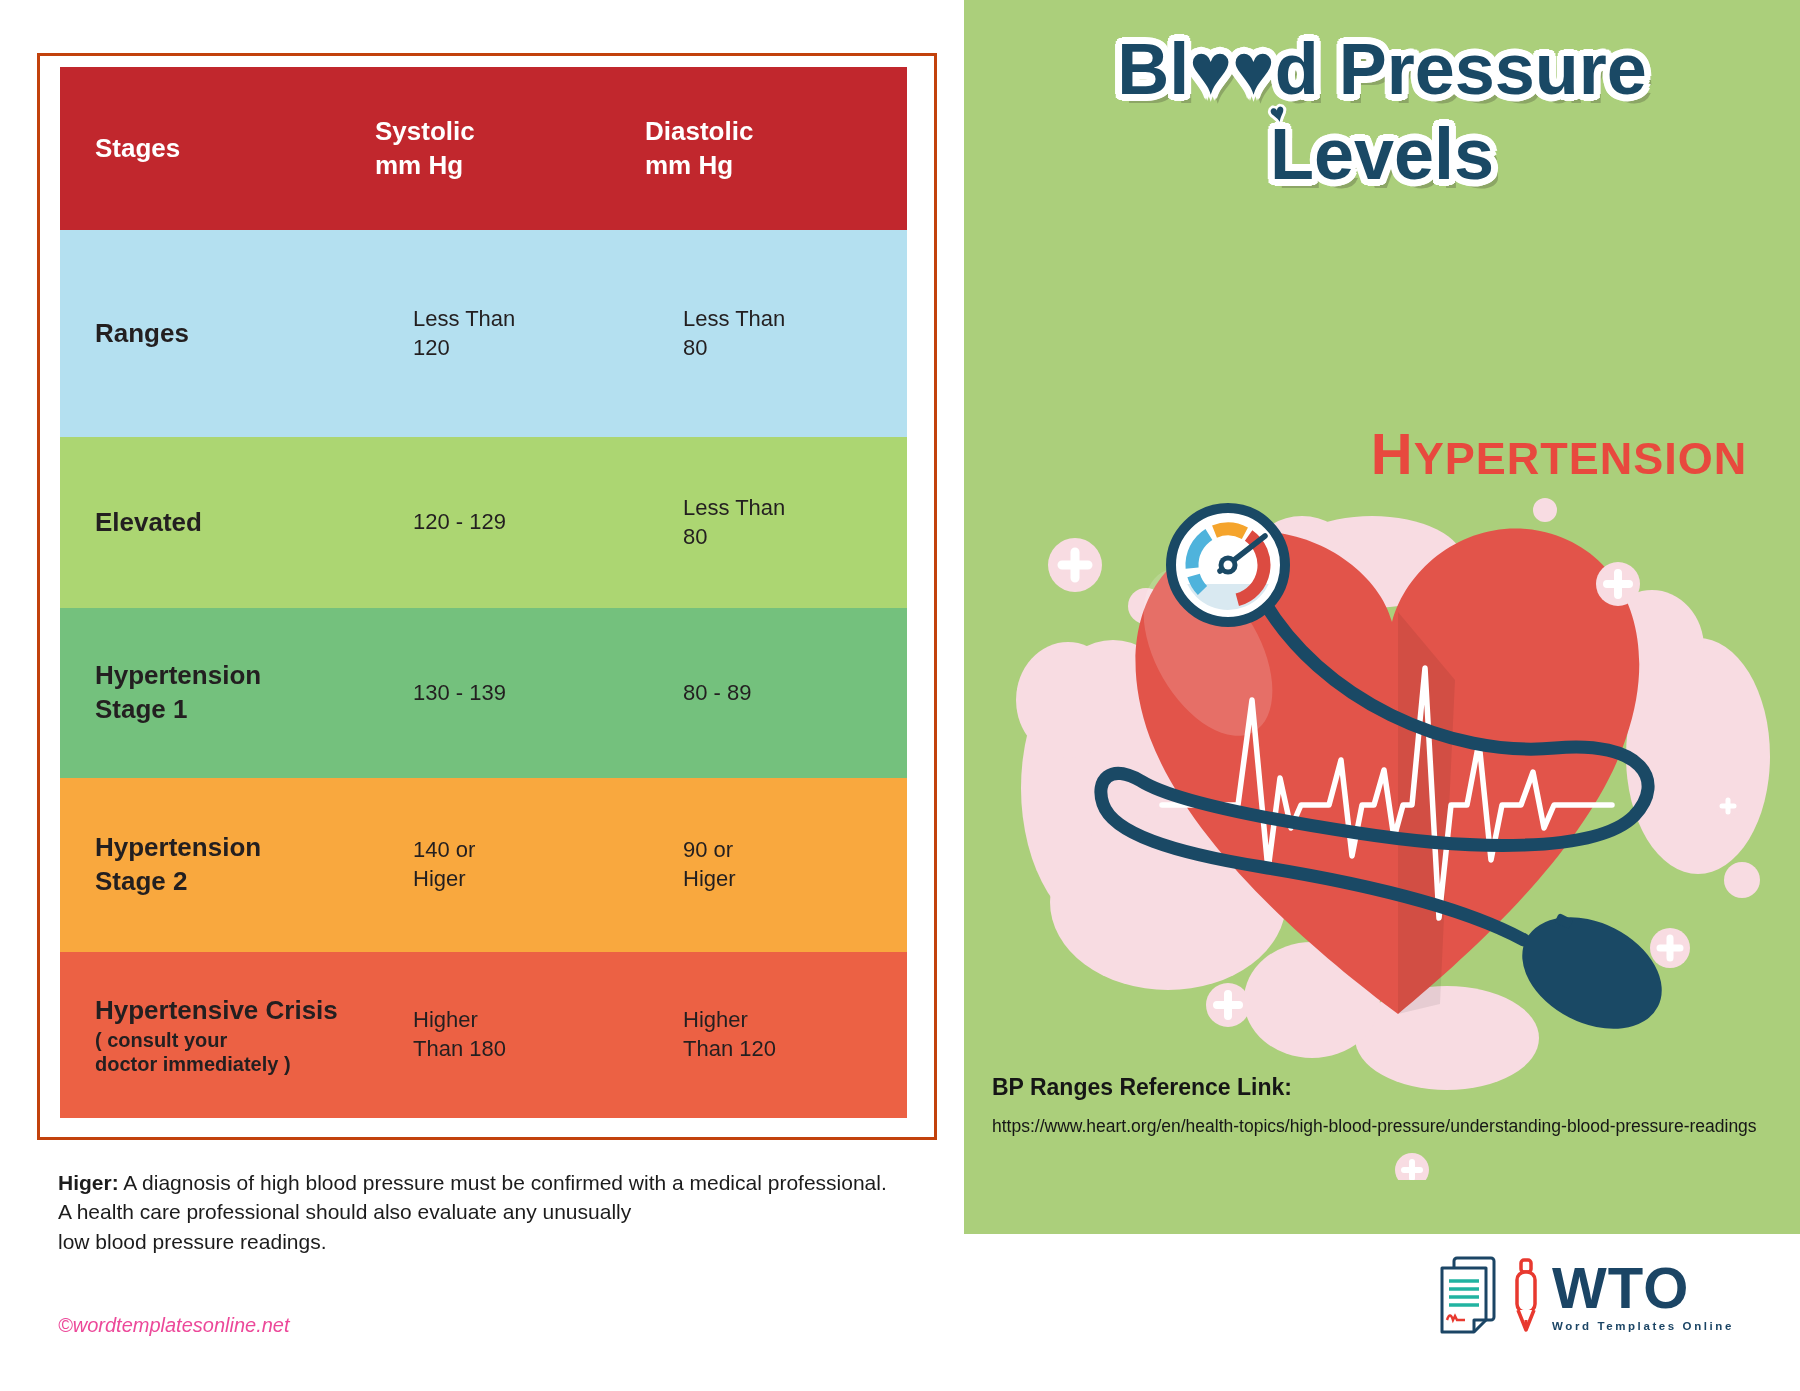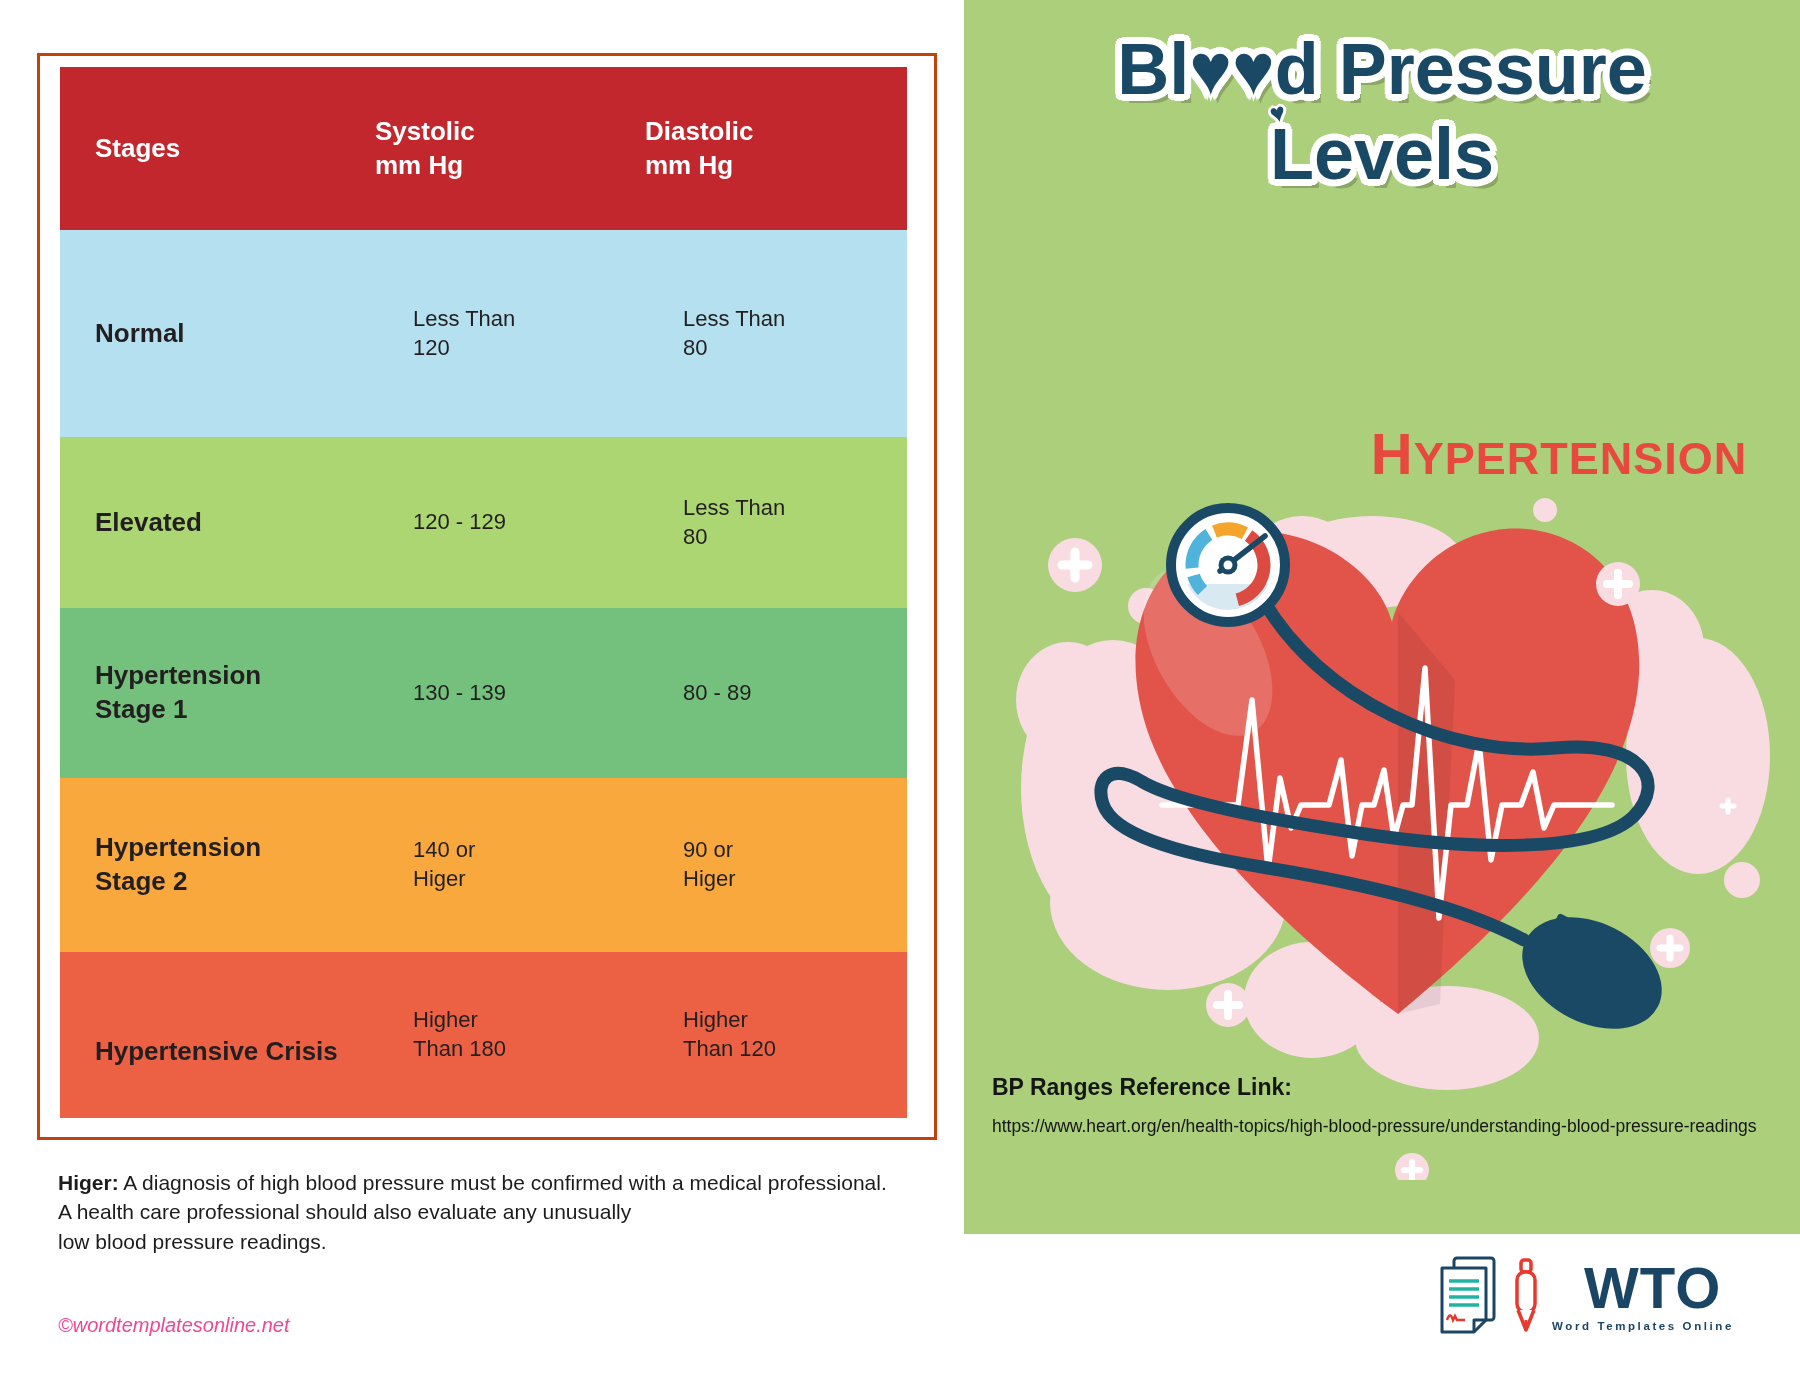--- a/index.html
+++ b/index.html
@@ -46,42 +46,42 @@
   .hyper-rest{font-size:45px;margin-top:8px;}
   .illustration{position:absolute;left:0;top:380px;}
   .bp-ref{position:absolute;left:28px;top:1074px;color:#161616;}
   .bp-ref-label{font-size:23px;font-weight:bold;}
   .bp-ref-url{font-size:17.5px;margin-top:15px;}
 
   
   .logo{position:absolute;right:66px;top:1256px;display:flex;align-items:center;gap:9px;}
   .logo-text{display:flex;flex-direction:column;align-items:flex-start;}
   .logo-acronym{font-size:58px;font-weight:bold;color:var(--logo-navy);
-                line-height:0.95;letter-spacing:1px;margin-left:32px;}
+                line-height:0.95;letter-spacing:1px;}
   .logo-tagline{font-size:11.5px;font-weight:bold;letter-spacing:2.6px;
                 color:var(--logo-navy);margin-top:4px;}
 </style>
 </head>
 <body>
 
 <div class="page">
 
   <div class="table-box">
     <div class="bp-table">
 
       <div class="t-row head-row" style="background-color: rgb(193, 39, 45);">
         <div class="cell stage-cell">Stages</div>
         <div class="cell">Systolic
 mm Hg</div>
         <div class="cell">Diastolic
 mm Hg</div>
       </div>
 
       <div class="t-row" style="background-color: rgb(180, 224, 240);">
-        <div class="cell stage-cell">Normal</div>
+        <div class="cell stage-cell">Ranges</div>
         <div class="cell val-cell">Less Than
 120</div>
         <div class="cell val-cell">Less Than
 80</div>
       </div>
 
       <div class="t-row" style="background-color: rgb(172, 214, 114);">
         <div class="cell stage-cell">Elevated</div>
         <div class="cell val-cell">120 - 129</div>
         <div class="cell val-cell">Less Than
@@ -100,20 +100,22 @@
 Stage 2</div>
         <div class="cell val-cell">140 or
 Higer</div>
         <div class="cell val-cell">90 or
 Higer</div>
       </div>
 
       <div class="t-row" style="background-color: rgb(236, 97, 68);">
         <div class="cell stage-cell">
           <span>Hypertensive Crisis</span>
+          <div class="stage-note">( consult your
+doctor immediately )</div>
         </div>
         <div class="cell val-cell">Higher
 Than 180</div>
         <div class="cell val-cell">Higher
 Than 120</div>
       </div>
 
     </div>
   </div>
 

